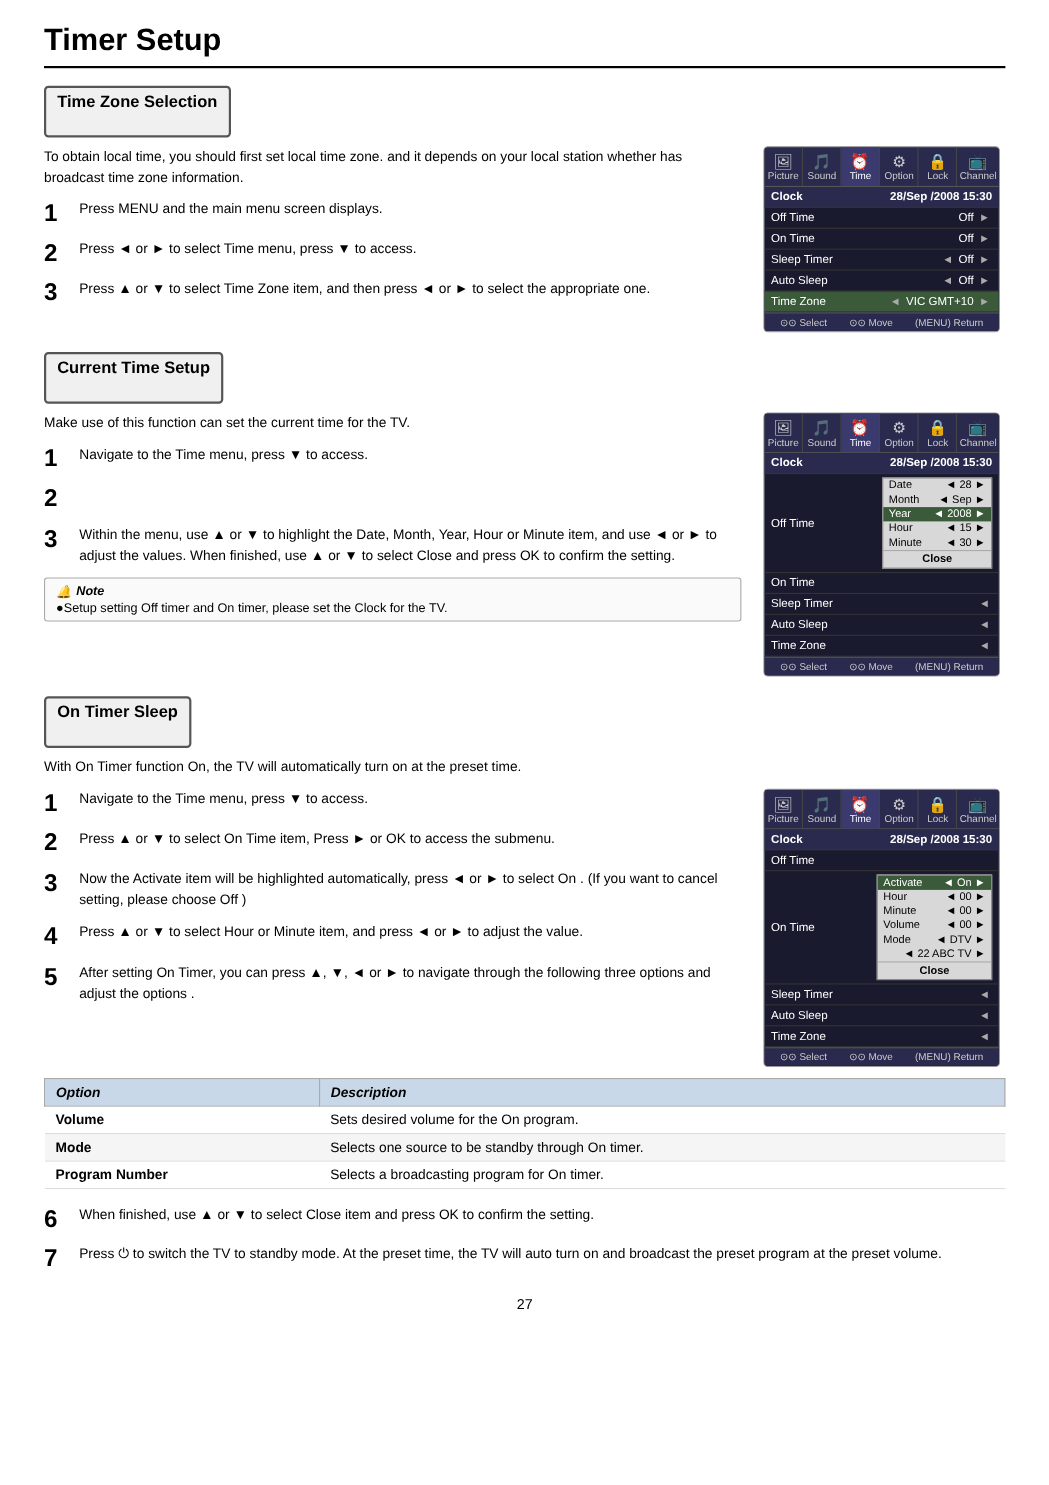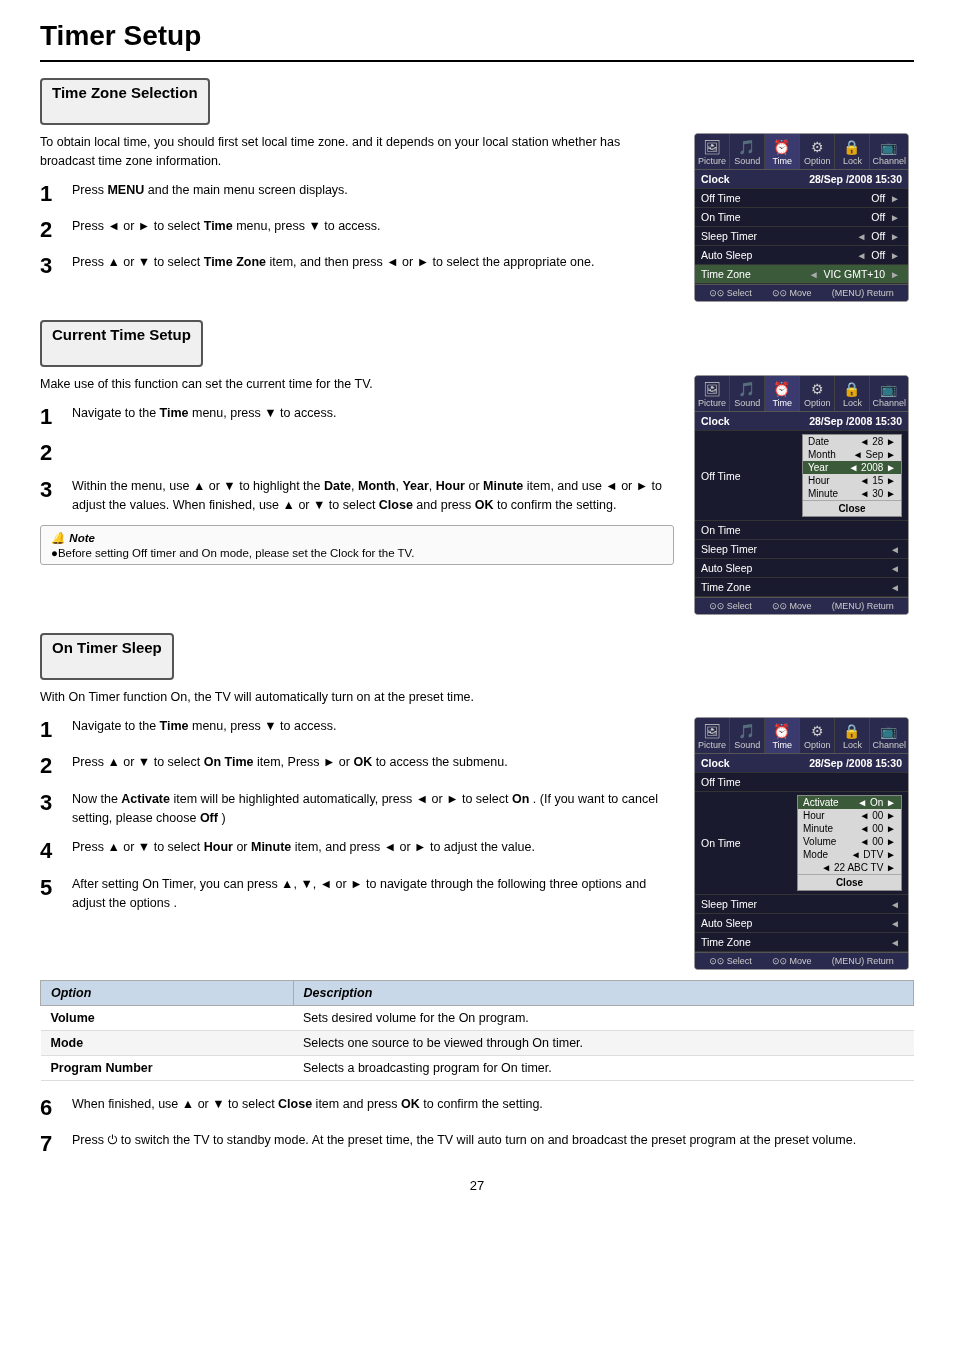--- a/index.html
+++ b/index.html
@@ -58,21 +58,21 @@
       font-size: 22px;
       font-weight: bold;
       min-width: 24px;
       margin-right: 8px;
       line-height: 1.2;
     }
     .step-text {
       font-size: 12.5px;
       line-height: 1.55;
     }
-    .step-text b { font-weight: bold; }
+    .step-text b { font-weight: normal; }
 
     
     .tv-menu {
       border: 1px solid #999;
       border-radius: 4px;
       overflow: hidden;
       font-size: 11px;
       background: #1a1a2e;
       color: #fff;
       width: 215px;
@@ -257,21 +257,21 @@
       </div>
       <div class="step">
         <span class="step-num">3</span>
         <span class="step-text">Within the menu, use ▲ or ▼ to highlight the <b>Date</b>, <b>Month</b>, <b>Year</b>, <b>Hour</b> or <b>Minute</b> item, and use ◄ or ► to adjust the values. When finished, use ▲ or ▼  to select <b>Close</b> and press <b>OK</b> to confirm the setting.</span>
       </div>
       <div class="note-box">
         <div class="note-title">
           <span>🔔</span>
           <span><i>Note</i></span>
         </div>
-        <span>●Before setting Off timer and On mode, please set the Clock for the TV.</span>
+        <span>●Setup setting Off timer and On timer, please set the Clock for the TV.</span>
       </div>
     </div>
     <div class="ui-col">
       <div class="tv-menu">
         <div class="tv-menu-icons">
           <div class="tv-menu-icon"><span class="tv-menu-icon-sym">🖼</span><span class="tv-menu-icon-lbl">Picture</span></div>
           <div class="tv-menu-icon"><span class="tv-menu-icon-sym">🎵</span><span class="tv-menu-icon-lbl">Sound</span></div>
           <div class="tv-menu-icon active"><span class="tv-menu-icon-sym">⏰</span><span class="tv-menu-icon-lbl">Time</span></div>
           <div class="tv-menu-icon"><span class="tv-menu-icon-sym">⚙</span><span class="tv-menu-icon-lbl">Option</span></div>
           <div class="tv-menu-icon"><span class="tv-menu-icon-sym">🔒</span><span class="tv-menu-icon-lbl">Lock</span></div>
@@ -439,21 +439,21 @@
         <th>Description</th>
       </tr>
     </thead>
     <tbody>
       <tr>
         <td>Volume</td>
         <td>Sets desired volume for the On program.</td>
       </tr>
       <tr>
         <td>Mode</td>
-        <td>Selects one source to be viewed through On timer.</td>
+        <td>Selects one source to be standby through On timer.</td>
       </tr>
       <tr>
         <td>Program Number</td>
         <td>Selects a broadcasting program for On timer.</td>
       </tr>
     </tbody>
   </table>
 
   <div class="step">
     <span class="step-num">6</span>

